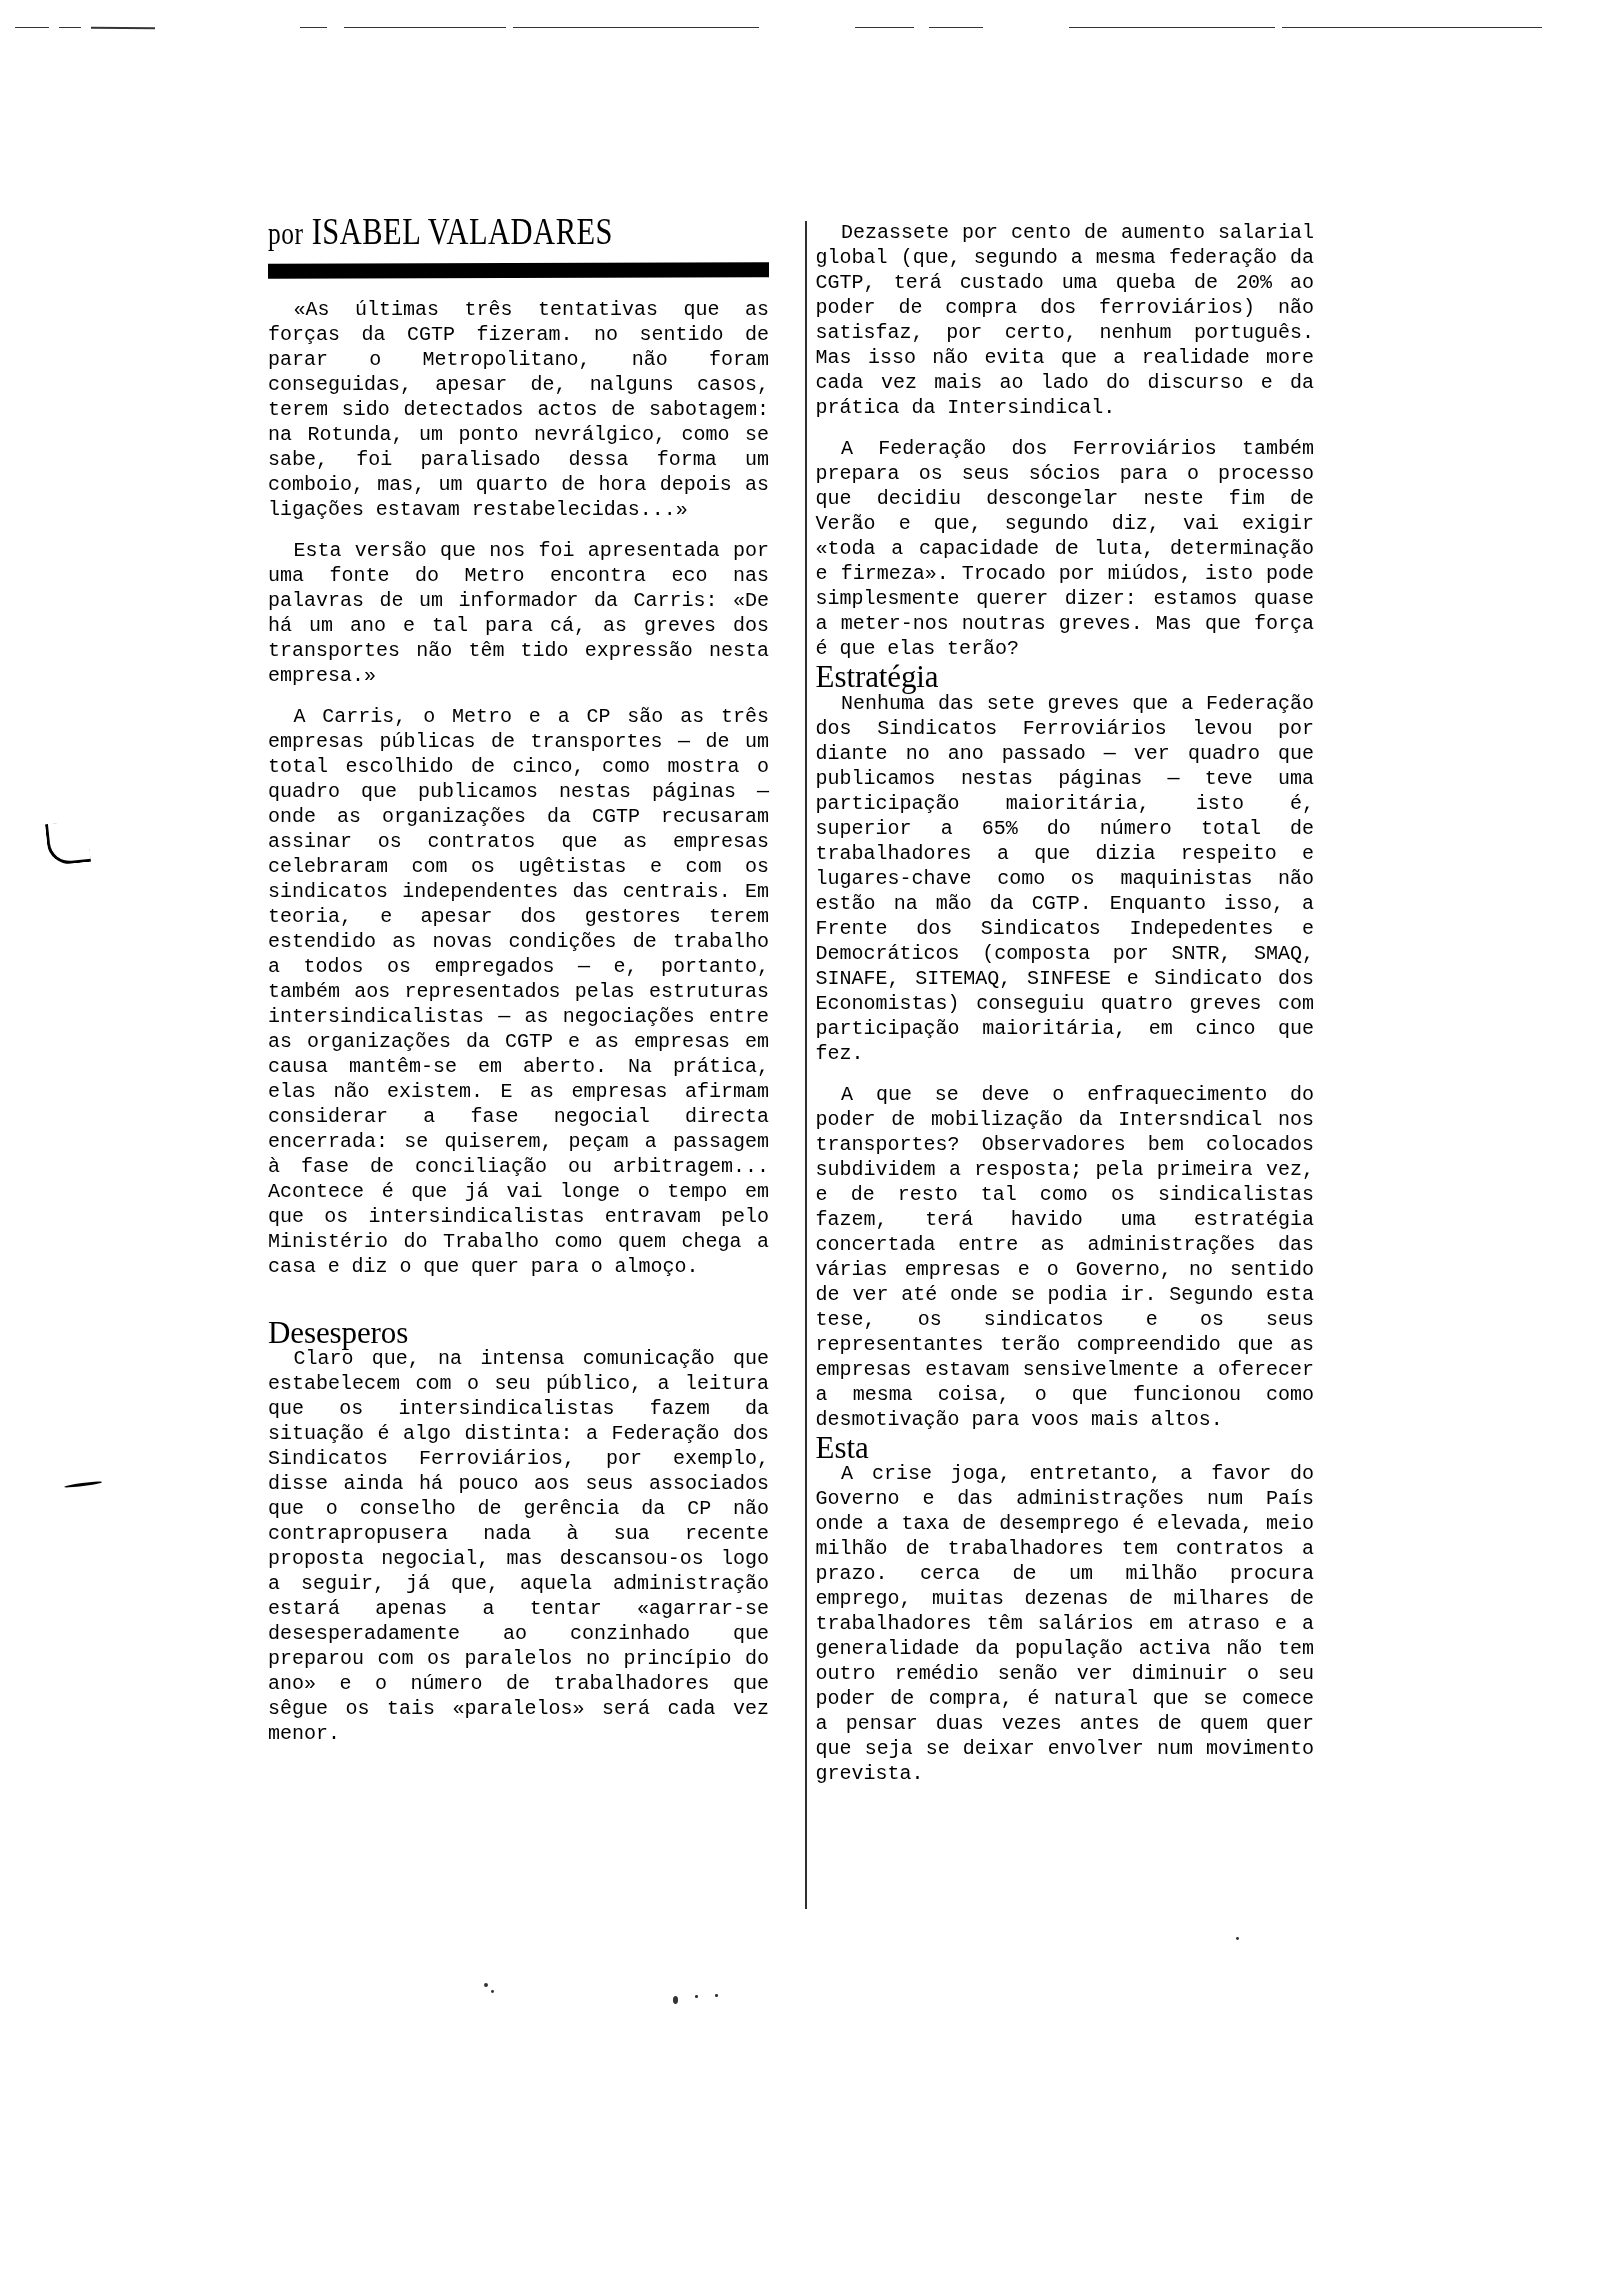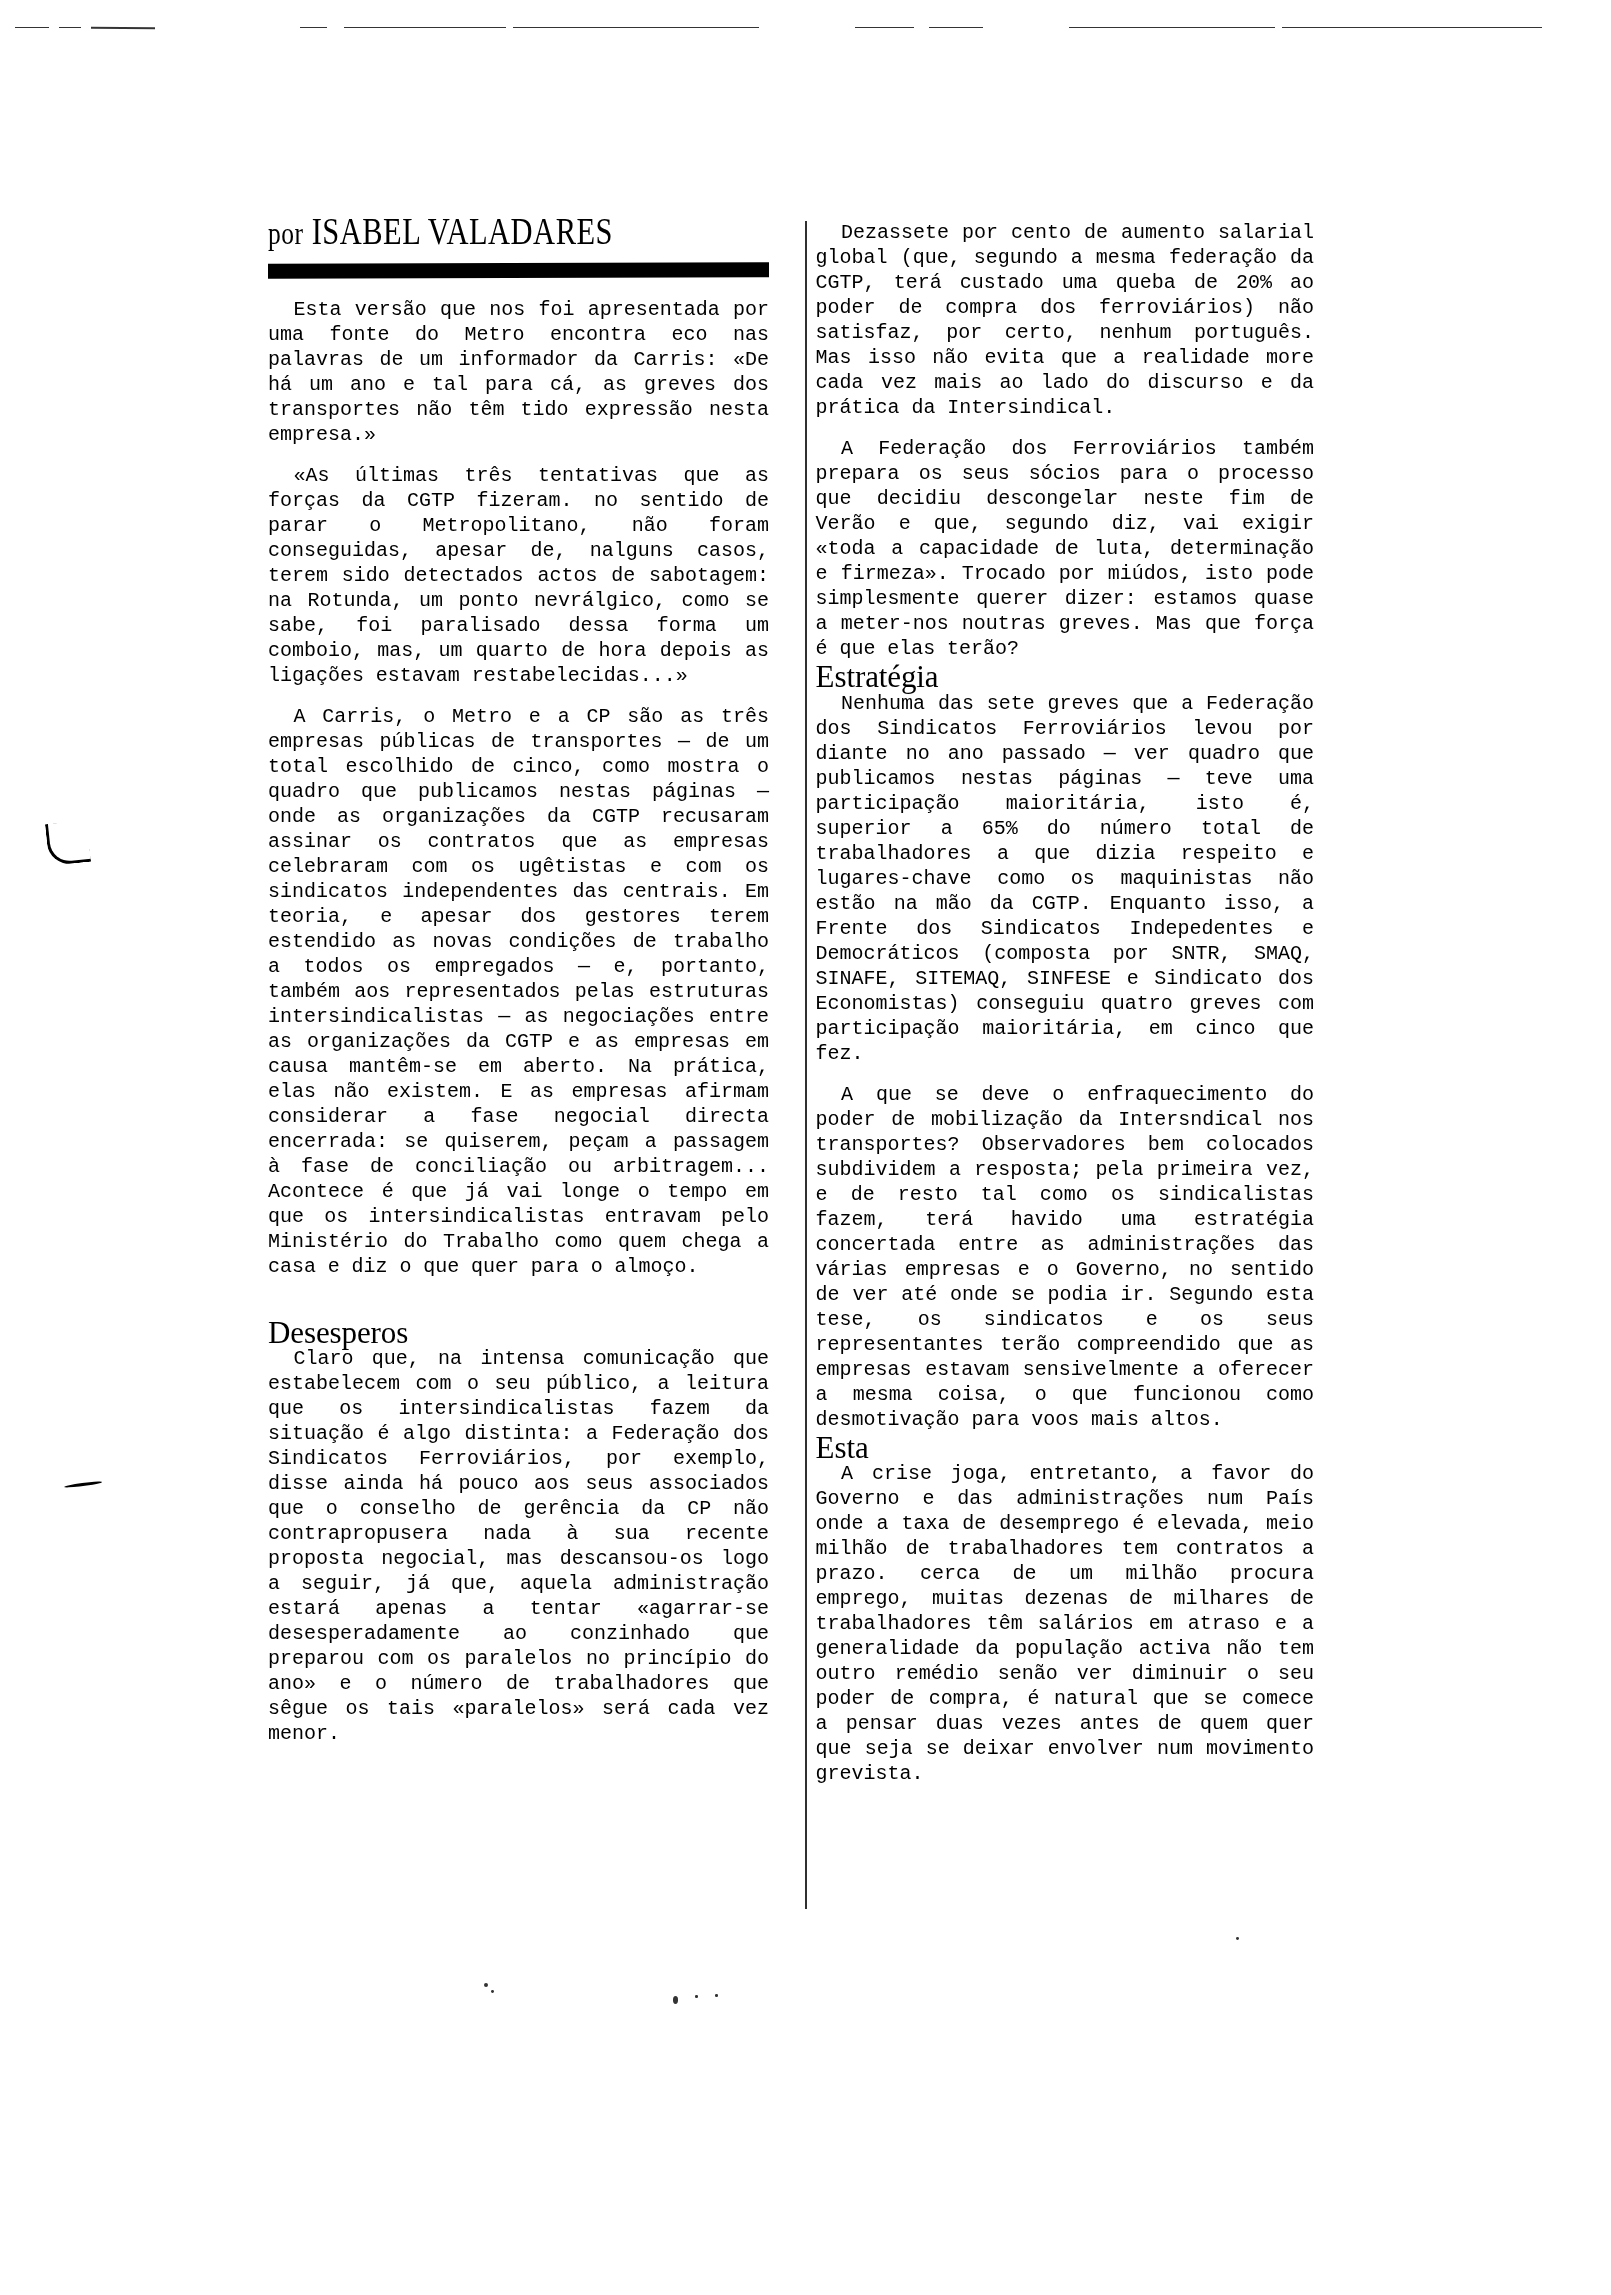--- a/index.html
+++ b/index.html
@@ -190,22 +190,22 @@
 
     <div class="col col-left">
 
       <div class="byline">
         <span class="pre">por</span>
         <span class="nm">ISABEL VALADARES</span>
       </div>
 
       <div class="byline-rule"></div>
 
+      <p class="body">«As últimas três tentativas que as forças da CGTP fizeram. no sentido de parar o Metropolitano, não foram conseguidas, apesar de, nalguns casos, terem sido detectados actos de sabotagem: na Rotunda, um ponto nevrálgico, como se sabe, foi paralisado dessa forma um comboio, mas, um quarto de hora depois as ligações estavam restabelecidas...»</p>
       <p class="body">Esta versão que nos foi apresentada por uma fonte do Metro encontra eco nas palavras de um informador da Carris: «De há um ano e tal para cá, as greves dos transportes não têm tido expressão nesta empresa.»</p>
-      <p class="body">«As últimas três tentativas que as forças da CGTP fizeram. no sentido de parar o Metropolitano, não foram conseguidas, apesar de, nalguns casos, terem sido detectados actos de sabotagem: na Rotunda, um ponto nevrálgico, como se sabe, foi paralisado dessa forma um comboio, mas, um quarto de hora depois as ligações estavam restabelecidas...»</p>
       <p class="body">A Carris, o Metro e a CP são as três empresas públicas de transportes — de um total escolhido de cinco, como mostra o quadro que publicamos nestas páginas — onde as organizações da CGTP recusaram assinar os contratos que as empresas celebraram com os ugêtistas e com os sindicatos independentes das centrais. Em teoria, e apesar dos gestores terem estendido as novas condições de trabalho a todos os empregados — e, portanto, também aos representados pelas estruturas intersindicalistas — as negociações entre as organizações da CGTP e as empresas em causa mantêm-se em aberto. Na prática, elas não existem. E as empresas afirmam considerar a fase negocial directa encerrada: se quiserem, peçam a passagem à fase de conciliação ou arbitragem... Acontece é que já vai longe o tempo em que os intersindicalistas entravam pelo Ministério do Trabalho como quem chega a casa e diz o que quer para o almoço.</p>
 
       <div class="spacer-lg"></div>
 
       <h3 class="sub">Desesperos</h3>
       <p class="body">Claro que, na intensa comunicação que estabelecem com o seu público, a leitura que os intersindicalistas fazem da situação é algo distinta: a Federação dos Sindicatos Ferroviários, por exemplo, disse ainda há pouco aos seus associados que o conselho de gerência da CP não contrapropusera nada à sua recente proposta negocial, mas descansou-os logo a seguir, já que, aquela administração estará apenas a tentar «agarrar-se desesperadamente ao conzinhado que preparou com os paralelos no princípio do ano» e o número de trabalhadores que sêgue os tais «paralelos» será cada vez menor.</p>
 
     </div>
 
     <div class="col col-right">

